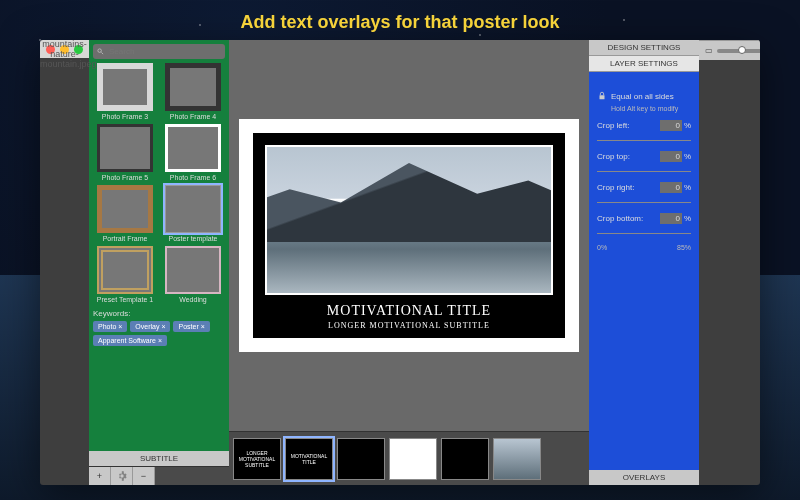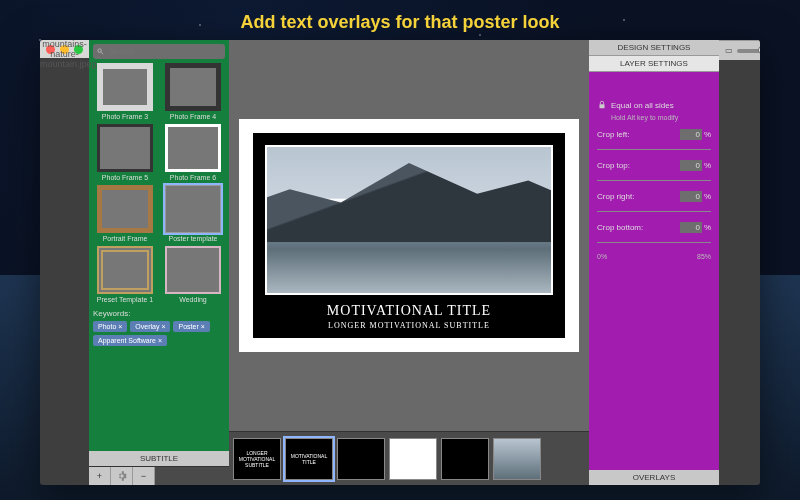--- a/index.html
+++ b/index.html
@@ -37,21 +37,21 @@
   .titlebar{height:18px;background:#d8d8d6;display:flex;align-items:center;
     padding:0 6px;position:relative;}
   .traffic{display:flex;gap:5px;}
   .tl{width:9px;height:9px;border-radius:50%;}
   .tl.r{background:#ff5f57;} .tl.y{background:#ffbd2e;} .tl.g{background:#28c940;}
   .titlebar-title{position:absolute;left:0;right:0;text-align:center;
     font-size:9px;color:#555;}
   .body{flex:1;display:flex;min-height:0;}
   .col{display:flex;flex-direction:column;}
   .left{width:140px;background:var(--panel);}
-  .right{width:130px;background:var(--panel);}
+  .right{width:110px;background:var(--panel);}
   .center{flex:1;background:#696969;display:flex;flex-direction:column;}
   .tab{background:#c8c8c8;color:#333;text-align:center;padding:3px 0;
     font-size:8px;border-bottom:1px solid #999;cursor:pointer;}
   .tab.active{background:#e6e6e6;}
   .panelbody{flex:1;background:#15803d;padding:4px;overflow:hidden;display:flex;flex-direction:column;}
   .search{display:flex;align-items:center;background:#6e6e6e;border-radius:3px;
     padding:2px 4px;margin-bottom:4px;}
   .search svg{width:9px;height:9px;fill:#bbb;margin-right:3px;}
   .search input{background:none;border:none;outline:none;color:#ddd;
     font-size:8px;flex:1;}
@@ -72,21 +72,21 @@
   .kw-label{font-size:8px;margin-bottom:3px;}
   .chips{display:flex;flex-wrap:wrap;gap:3px;}
   .chip{background:#5b7fb5;color:#fff;font-size:7px;padding:2px 5px;
     border-radius:2px;cursor:pointer;}
   .sectionlabel{background:#c8c8c8;color:#333;text-align:center;
     padding:3px 0;font-size:8px;}
   .btnrow{display:flex;border-top:1px solid #333;}
   .btnrow .b{flex:0 0 22px;height:18px;background:#c8c8c8;border-right:1px solid #999;
     display:flex;align-items:center;justify-content:center;color:#333;cursor:pointer;}
   
-  .rbody{flex:1;background:#a21caf;padding:24px 8px;font-size:8px;color:#ddd;}
+  .rbody{flex:1;background:#1d4ed8;padding:15px 8px;font-size:8px;color:#ddd;}
   .rrow{display:flex;align-items:center;justify-content:space-between;margin:4px 0;}
   .rlabel{color:#ddd;}
   .rval{display:flex;align-items:center;gap:2px;}
   .rval input{width:22px;background:#6e6e6e;border:none;color:#ddd;
     font-size:8px;text-align:right;padding:1px 2px;}
   .lock{width:10px;height:10px;}
   .slider-line{height:10px;position:relative;margin:2px 0 6px;}
   .slider-line::before{content:"";position:absolute;left:0;right:0;top:50%;
     height:1px;background:#888;}
   .range-scale{display:flex;justify-content:space-between;font-size:7px;color:#bbb;}

